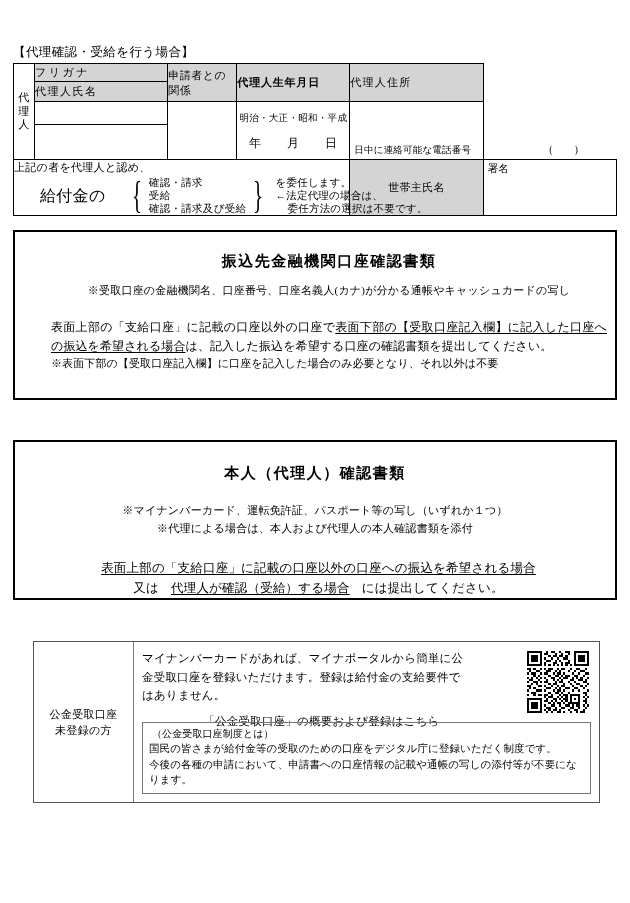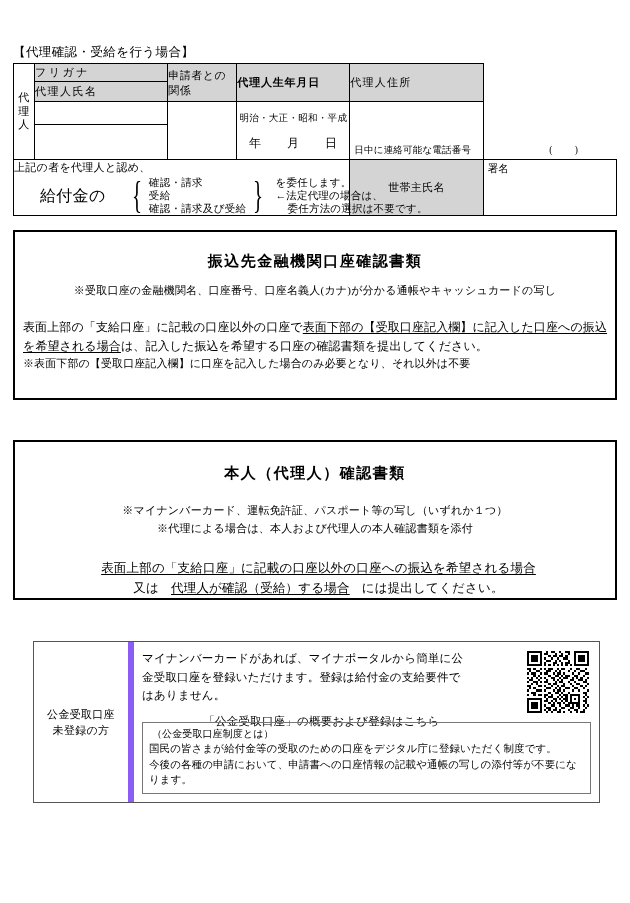--- a/index.html
+++ b/index.html
@@ -155,21 +155,21 @@
 
   
   .tbox {
     position: absolute;
     left: 13px;
     width: 604px;
     border: 2px solid #000;
     box-sizing: border-box;
     background: #fff;
   }
-  #box-bank { top: 230px; height: 170px; }
+  #box-bank { top: 230px; height: 170px; padding-left: 28px; }
   #box-id   { top: 440px; height: 160px; }
 
   .box-title {
     text-align: center;
     font-weight: bold;
     font-size: 15px;
     letter-spacing: 1.5px;
   }
   .box-sub {
     text-align: center;
@@ -216,21 +216,21 @@
     top: 641px;
     width: 567px;
     height: 162px;
     border: 1px solid #555;
     box-sizing: border-box;
     display: flex;
     background: #fff;
   }
   #koukin-left {
     width: 100px;
-    border-right: 6px solid #8b5cf6;
+    border-right: 1px solid #8b5cf6;
     box-sizing: border-box;
     display: flex;
     align-items: center;
     justify-content: center;
     text-align: center;
     font-size: 11px;
     line-height: 1.5;
     letter-spacing: 0.3px;
   }
   #koukin-right {

